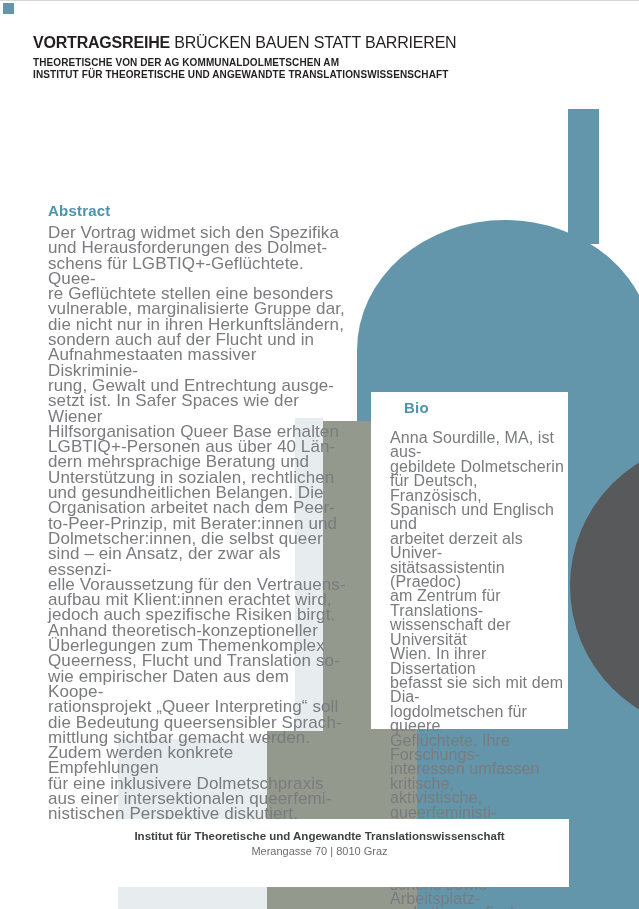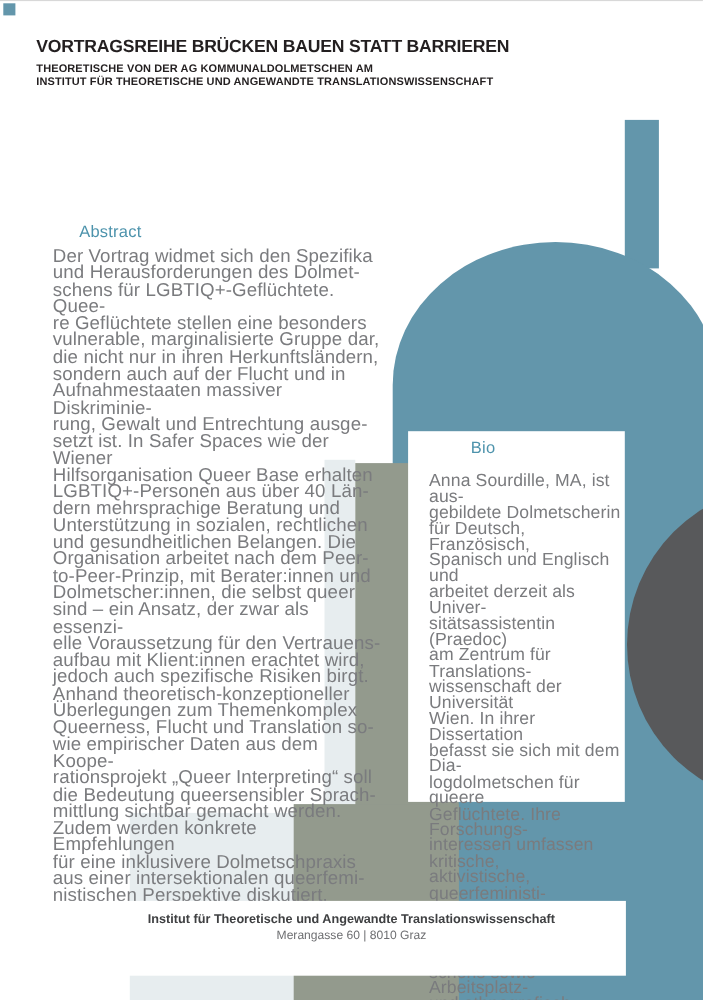--- a/index.html
+++ b/index.html
@@ -22,26 +22,26 @@
   .olive-base{left:267px;top:730px;width:150px;height:179px;background:var(--olive,#939A8D);}
   .dark-circle{left:570px;top:440px;width:290px;height:290px;border-radius:50%;background:var(--dark-gray,#58595B);}
   .bio-card{left:371px;top:391px;width:197px;height:337px;background:#ffffff;}
   .footer-band{left:0;top:818px;width:569px;height:68px;background:#ffffff;}
   
   .title{
     left:33px;top:33px;width:560px;font-size:16px;letter-spacing:-0.2px;
     color:var(--title-text,#231F20);white-space:nowrap;
   }
   .title .light{font-weight:700;}
-  .title .bold{font-weight:700;}
+  .title .bold{font-weight:400;}
   .subtitle{
     left:33px;top:56px;width:560px;font-size:10px;font-weight:700;line-height:11.5px;
     color:var(--title-text,#231F20);letter-spacing:0.1px;
   }
-  .section-heading{font-size:15px;font-weight:400;color:var(--heading-teal,#4D93AC);letter-spacing:0.2px;margin-left:24px;}
+  .section-heading{font-size:15px;font-weight:700;color:var(--heading-teal,#4D93AC);letter-spacing:0.2px;}
   .abstract-heading{left:48px;top:201px;}
   .abstract-body{
     left:48px;top:224px;width:300px;font-size:17px;line-height:15.3px;letter-spacing:0.1px;
     color:var(--body-text,#7A7B7E);white-space:pre-line;
   }
   .bio-heading{left:404px;top:398px;}
   .bio-body{
     left:390px;top:430px;width:175px;font-size:16px;line-height:14.4px;letter-spacing:0.1px;
     color:var(--body-text,#7A7B7E);white-space:pre-line;
   }
@@ -125,16 +125,16 @@
 aktivistische, queerfeministi-
 sche und didaktische Aspekte
 des Übersetzens und Dolmet-
 schens sowie Arbeitsplatz-
 und ethnografisch orientierte
 Feldforschung.</div>
 
   <div class="abs footer-band"></div>
   <div class="abs footer-text">
     <div class="footer-institute">Institut für Theoretische und Angewandte Translationswissenschaft</div>
-    <div class="footer-address">Merangasse 60 | 8010 Graz</div>
+    <div class="footer-address">Merangasse 70 | 8010 Graz</div>
   </div>
 
 </div>
 
 </body></html>

